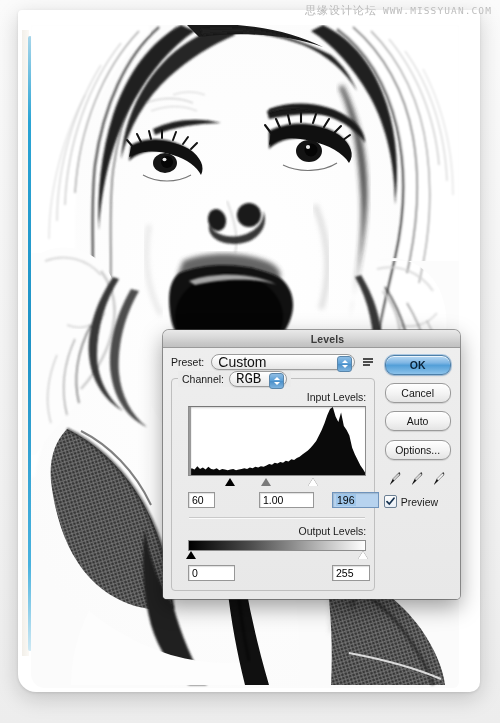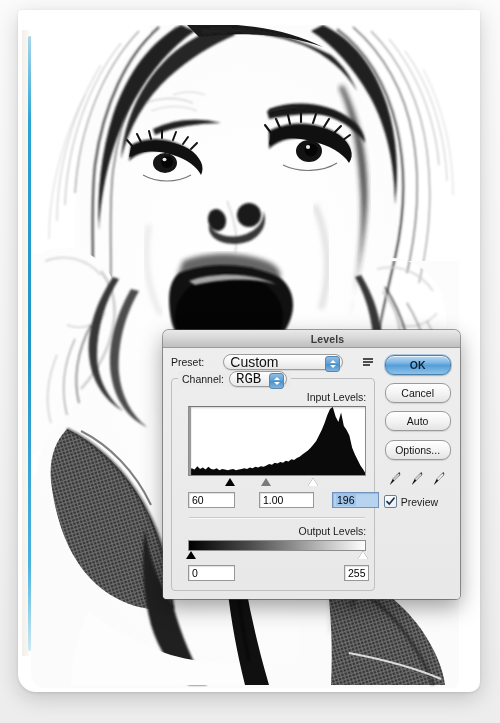--- a/index.html
+++ b/index.html
@@ -134,21 +134,21 @@
     display: flex;
     flex-direction: column;
     align-items: center;
     padding-top: 1px;
   }
 
   
   .preset-row {
     display: flex;
     align-items: center;
-    gap: 19px;
+    gap: 7px;
   }
   .lbl { font-size: 10.5px; color: #1a1a1a; white-space: nowrap; }
 
   .combo {
     position: relative;
     height: 16px;
     border-radius: 8px;
     background: linear-gradient(180deg, #ffffff 0%, #f3f3f3 55%, #e6e6e6 100%);
     border: 1px solid #9b9b9b;
     box-shadow: inset 0 1px 0 #fff, 0 1px 1px rgba(0,0,0,0.10);
@@ -535,20 +535,24 @@
 
         <path d="M318 628 C350 634 382 642 410 654" stroke="#eaeaea" stroke-width="2.2" fill="none" opacity="0.9"></path>
         <path d="M318 631 C350 637 382 645 410 657" stroke="#6a6a6a" stroke-width="1" fill="none" stroke-dasharray="2 2"></path>
       </g>
       <path d="M300 494 C316 520 324 552 322 582" stroke="#1f1f1f" stroke-width="4" fill="none" opacity="0.7" filter="url(#bl2)"></path>
 
       <rect width="428" height="663" fill="#ffffff" opacity="0.02"></rect>
     </svg>
   </div>
 
+  <div class="watermark">
+    <span class="wm-cn">思缘设计论坛</span>
+    <span class="wm-en">WWW.MISSYUAN.COM</span>
+  </div>
 
   <div id="levels-dialog">
 
     <div class="titlebar">
       <span class="titlebar-text">Levels</span>
     </div>
 
     <div class="dialog-body">
 
       <div class="left-col">
@@ -591,21 +595,21 @@
             </svg>
           </div>
 
           <div class="slider-row">
             <span class="marker black" id="mk-black" style="left: 23.5%;"></span>
             <span class="marker gray" id="mk-gray" style="left: 43.5%;"></span>
             <span class="marker white" id="mk-white" style="left: 70%;"></span>
           </div>
 
           <div class="field-row">
-            <div class="numfield" style="left:0; width:47px;">
+            <div class="numfield" style="left:0; width:27px;">
               <span>60</span>
             </div>
             <div class="numfield" style="left:71px; width:55px;">
               <span>1.00</span>
             </div>
             <div class="numfield selected" style="left:144px; width:47px;">
               <span>196</span>
             </div>
           </div>
 
@@ -617,21 +621,21 @@
 
           <div class="out-slider-row">
             <span class="marker black" id="mk-out-black" style="top: 0px; left: calc(0% + 3px);"></span>
             <span class="marker white" id="mk-out-white" style="top: 0px; left: calc(100% - 3px);"></span>
           </div>
 
           <div class="field-row">
             <div class="numfield" style="left:0; width:47px;">
               <span>0</span>
             </div>
-            <div class="numfield" style="left:156px; width:25px;">
+            <div class="numfield" style="left:144px; width:38px;">
               <span>255</span>
             </div>
           </div>
 
         </div>
       </div>
 
       <div class="right-col">
 
         <div class="btn primary ok-gap">

